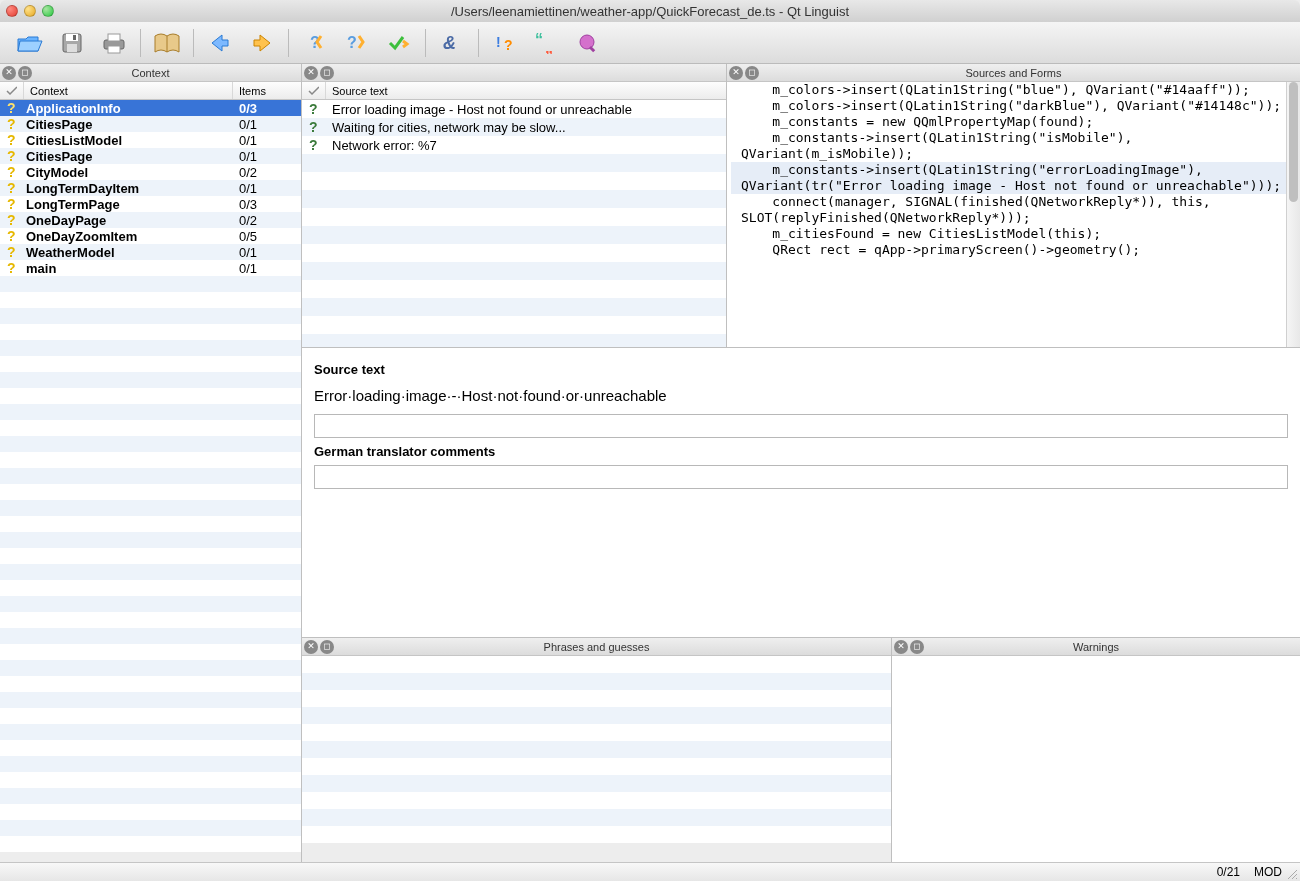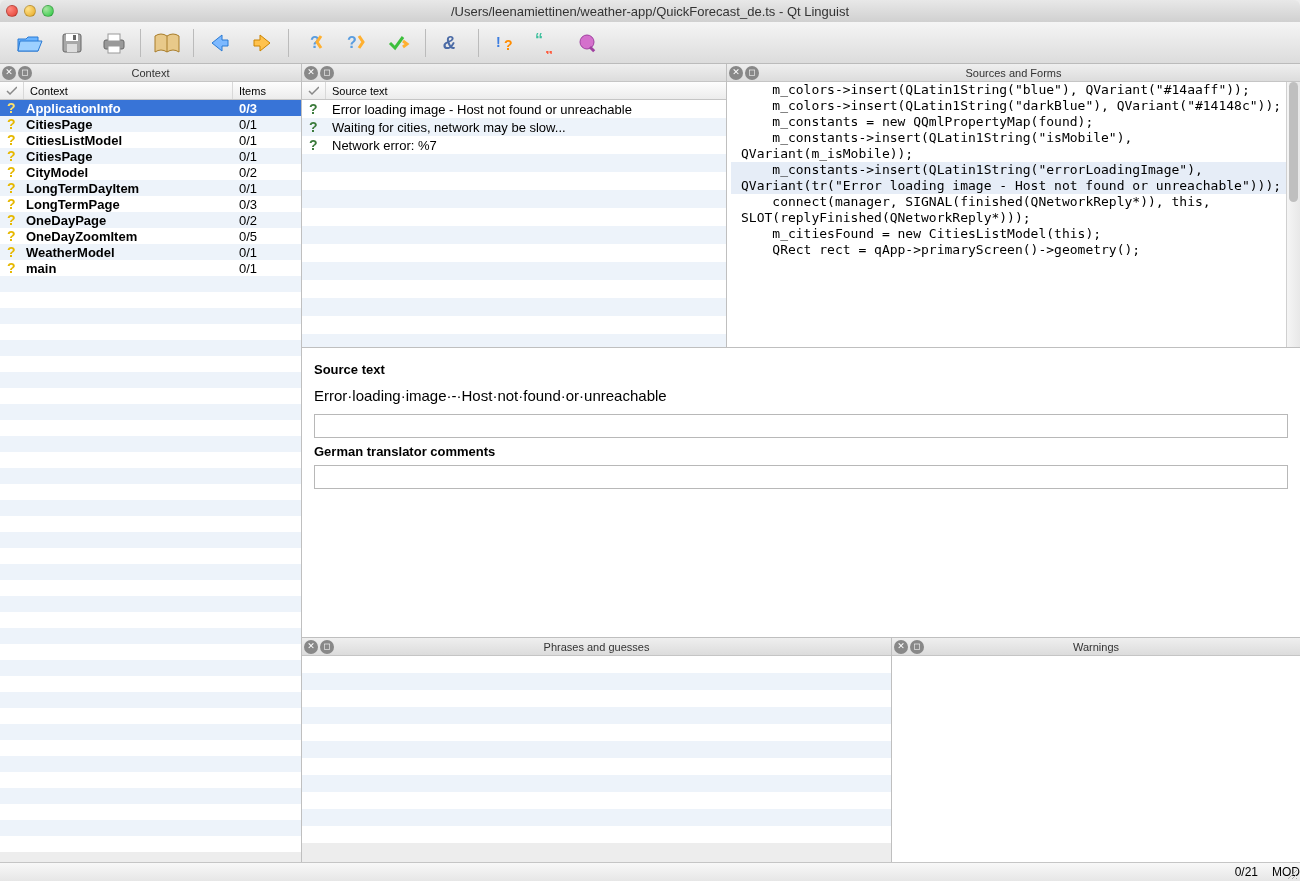--- a/index.html
+++ b/index.html
@@ -69,21 +69,21 @@
 .srctext { font-family: "Lucida Grande", sans-serif; font-size: 15px; padding: 4px 0 10px 0; }
 .txtin { width: 100%; height: 24px; background: #fff; border: 1px solid #b8b8b8; font-family: inherit; font-size: 13px; padding: 2px 4px; }
 
 
 .phrases { width: 590px; border-right: 1px solid #bfbfbf; display: flex; flex-direction: column; }
 .warnings { flex: 1; display: flex; flex-direction: column; }
 .phrasesbody { flex: 1; overflow: hidden; }
 .warningsbody { flex: 1; background: #fff; }
 
 
-.statusbar { position: absolute; bottom: 0; left: 0; right: 0; height: 19px; background: linear-gradient(#f8f8f8, #e6e6e6); border-top: 1px solid #c5c5c5; display: flex; align-items: center; justify-content: flex-end; font-size: 12px; gap: 14px; }
+.statusbar { position: absolute; bottom: 0; left: 0; right: 0; height: 19px; background: linear-gradient(#f8f8f8, #e6e6e6); border-top: 1px solid #c5c5c5; display: flex; align-items: center; justify-content: flex-end; padding-right: 18px; font-size: 12px; gap: 14px; }
 .resize { position: absolute; right: 2px; bottom: 1px; width: 12px; height: 12px; }
 .resize::before, .resize::after { content: ''; position: absolute; background: #999; }
 
 svg { display: block; }
 </style>
 </head>
 <body>
 
 <div class="titlebar">
   <div class="traffic">

